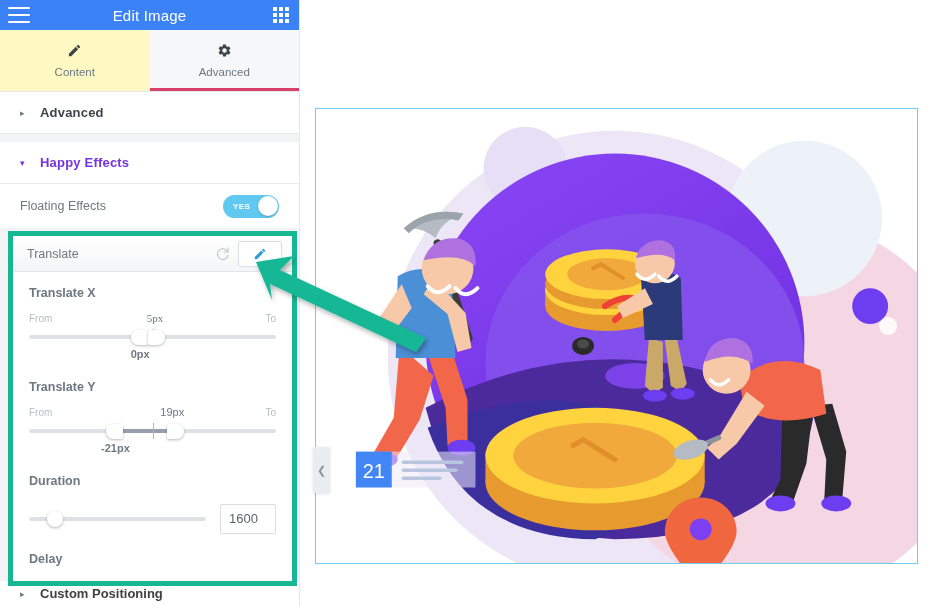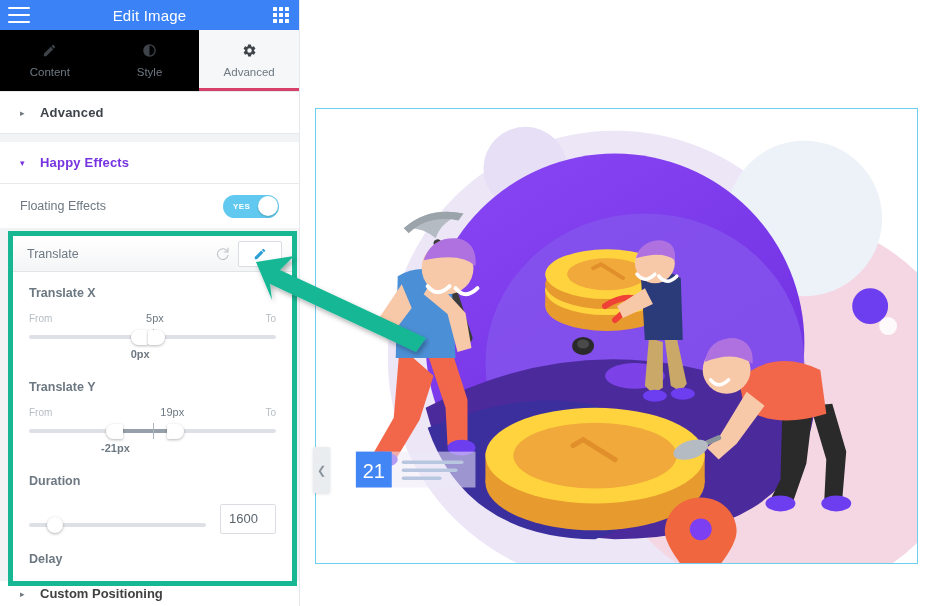--- a/index.html
+++ b/index.html
@@ -36,21 +36,21 @@
     display:grid; grid-template-columns:repeat(3,1fr); grid-template-rows:repeat(3,1fr);
     gap:2px; cursor:pointer;
   }
   .apps-grid b { display:block; background:#fff; border-radius:.5px; }
 
   
   #tabs { display:flex; height:62px; background:#ffffff; border-bottom:1px solid #e6e9ec; }
   .tab {
     flex:1; display:flex; flex-direction:column; align-items:center; justify-content:center;
     gap:8px; cursor:pointer; position:relative; color:#6d7882;
-    background:#000000;
+    background:#fef9c3;
   }
   .tab .tab-label { font-size:11.5px; color:#6d7882; }
   .tab.active { background:#f6f7f8; }
   .tab.active:after {
     content:""; position:absolute; left:0; right:0; bottom:0; height:3px; background:#d6406a;
   }
   .tab svg { width:15px; height:15px; fill:#3f444b; display:block; }
 
   
   .section {
@@ -133,21 +133,21 @@
     box-shadow:0 1px 3px rgba(0,0,0,.28);
   }
   .handle.left  { border-radius:9px 2px 2px 9px; transform:translateX(-100%); }
   .handle.right { border-radius:2px 9px 9px 2px; }
   .below-label {
     font-size:11px; color:#6d7882; position:absolute; top:20px; transform:translateX(-50%);
     white-space:nowrap;
   }
   .field-spacer { height:30px; }
 
-  .num-field { display:flex; align-items:flex-end; gap:14px; margin-top:16px; }
+  .num-field { display:flex; align-items:center; gap:14px; margin-top:16px; }
   .num-slider { position:relative; flex:1; height:18px; }
   .num-slider .track { position:absolute; left:0; right:0; top:7px; height:4px; background:#dde1e5; border-radius:2px; }
   .num-knob {
     position:absolute; top:1px; width:16px; height:16px; border-radius:50%;
     background:#ffffff; box-shadow:0 1px 3px rgba(0,0,0,.3);
   }
   .num-box {
     width:56px; height:30px; border:1px solid #dadee2; background:#ffffff;
     font-size:13px; color:#5b646d; padding:0 8px; line-height:28px; border-radius:2px;
   }
@@ -359,26 +359,20 @@
       </div>
     </div>
 
     <div id="tabs">
       <div class="tab">
         <svg viewBox="0 0 24 24">
             <path d="M3 17.25V21h3.75L17.81 9.94l-3.75-3.75L3 17.25zM20.71 7.04a1 1 0 0 0 0-1.41l-2.34-2.34a1 1 0 0 0-1.41 0l-1.83 1.83 3.75 3.75 1.83-1.83z"></path>
           </svg>
         <span class="tab-label">Content</span>
       </div>
-      <div class="tab">
-        <svg viewBox="0 0 24 24">
-            <path d="M12 2a10 10 0 1 0 0 20A10 10 0 0 0 12 2zm0 18V4a8 8 0 0 1 0 16z"></path>
-          </svg>
-        <span class="tab-label">Style</span>
-      </div>
       <div class="tab active">
         <svg viewBox="0 0 24 24">
             <path d="M19.14 12.94a7.5 7.5 0 0 0 .05-.94 7.5 7.5 0 0 0-.05-.94l2.03-1.58a.5.5 0 0 0 .12-.62l-1.92-3.32a.5.5 0 0 0-.6-.22l-2.39.96a7.3 7.3 0 0 0-1.63-.95l-.36-2.54a.5.5 0 0 0-.5-.42h-3.84a.5.5 0 0 0-.5.42l-.36 2.54c-.59.24-1.13.56-1.63.95l-2.39-.96a.5.5 0 0 0-.6.22L2.74 8.86a.5.5 0 0 0 .12.62l2.03 1.58a7.5 7.5 0 0 0 0 1.88l-2.03 1.58a.5.5 0 0 0-.12.62l1.92 3.32c.13.22.39.3.6.22l2.39-.96c.5.39 1.04.71 1.63.95l.36 2.54c.04.24.25.42.5.42h3.84c.25 0 .46-.18.5-.42l.36-2.54c.59-.24 1.13-.56 1.63-.95l2.39.96c.22.08.47 0 .6-.22l1.92-3.32a.5.5 0 0 0-.12-.62l-2.03-1.58zM12 15.6A3.6 3.6 0 1 1 12 8.4a3.6 3.6 0 0 1 0 7.2z"></path>
           </svg>
         <span class="tab-label">Advanced</span>
       </div>
     </div>
 
     <div class="section">
       <span class="caret">▸</span>
@@ -428,21 +422,21 @@
             </svg>
         </span>
       </div>
 
       <div class="hl-body">
 
         <div class="field">
           <div class="field-title">Translate X</div>
           <div class="range-labels">
             <span>From</span>
-            <span class="mid" style="left:51%;">5px</span>
+            <span class="mid" style="left:51%;font-family:Liberation Serif, serif;">5px</span>
             <span>To</span>
           </div>
           <div class="slider">
             <span class="track"></span>
             <span class="fill" style="left:47.5%;width:3%;"></span>
             <span class="tick" style="left:50%;"></span>
             <span class="handle left" style="left:48%;"></span>
             <span class="handle right" style="left:48%;"></span>
             <span class="below-label" style="left:45%;">0px</span>
           </div>

